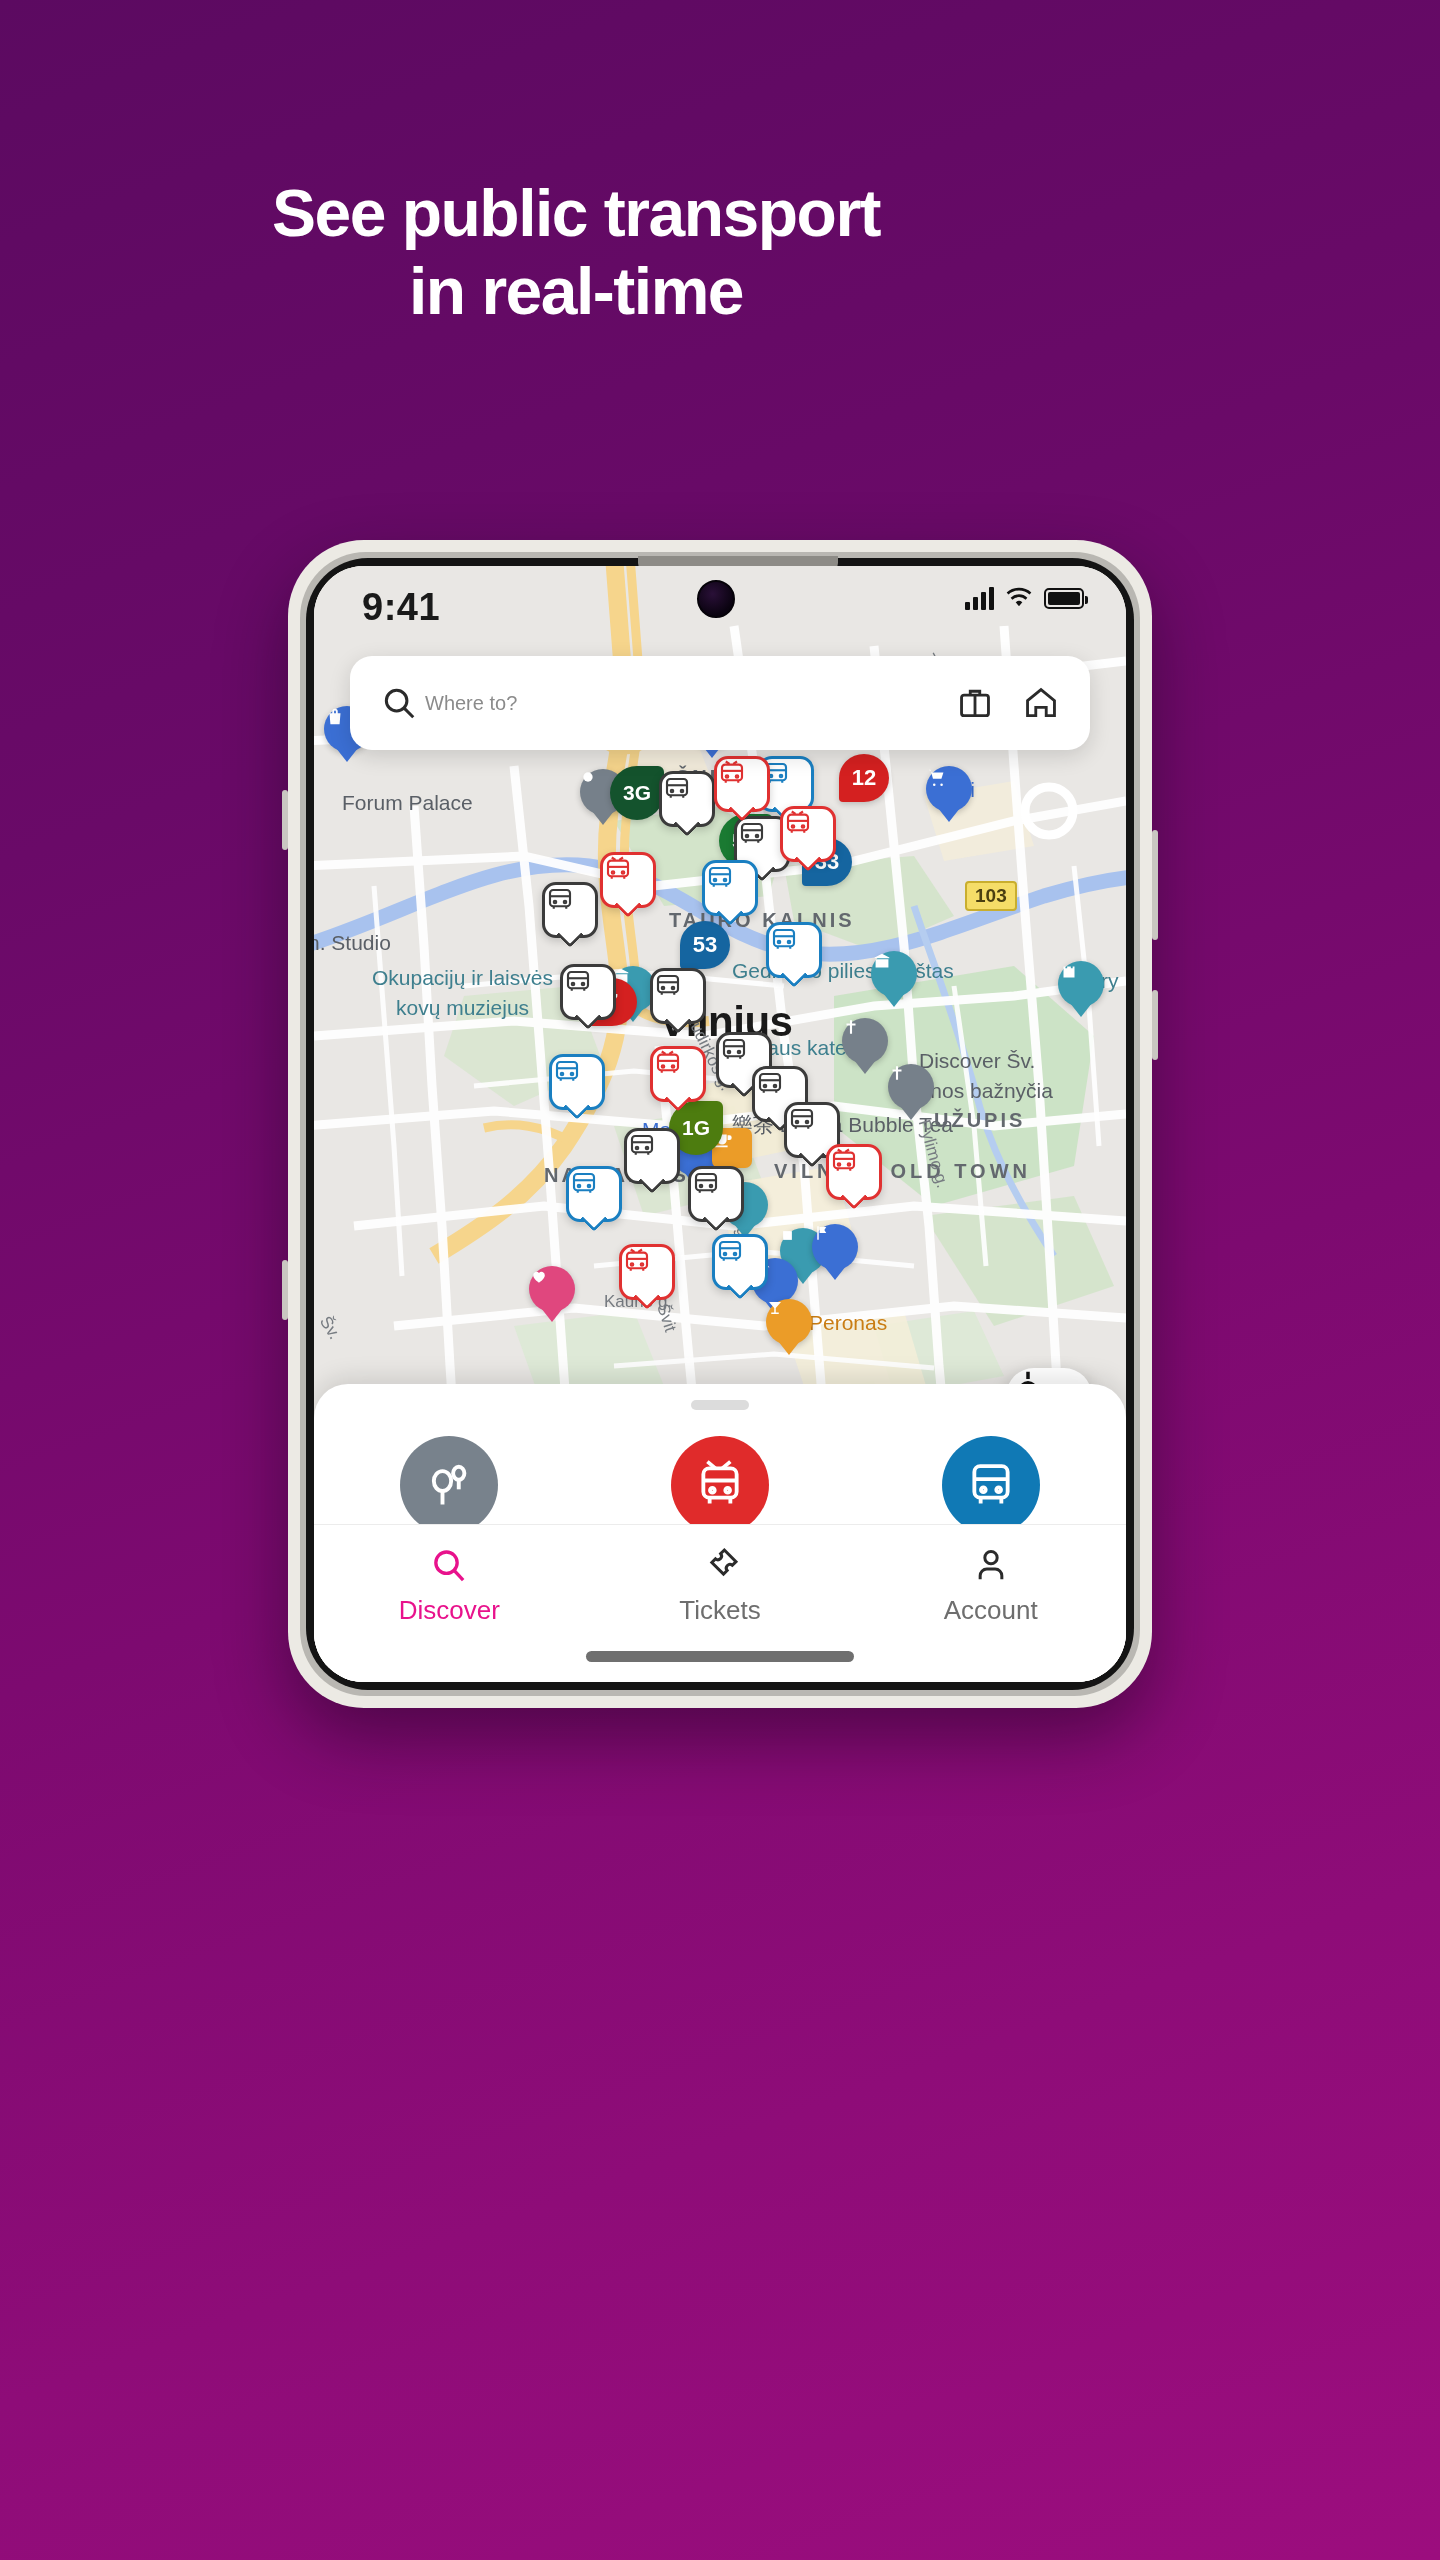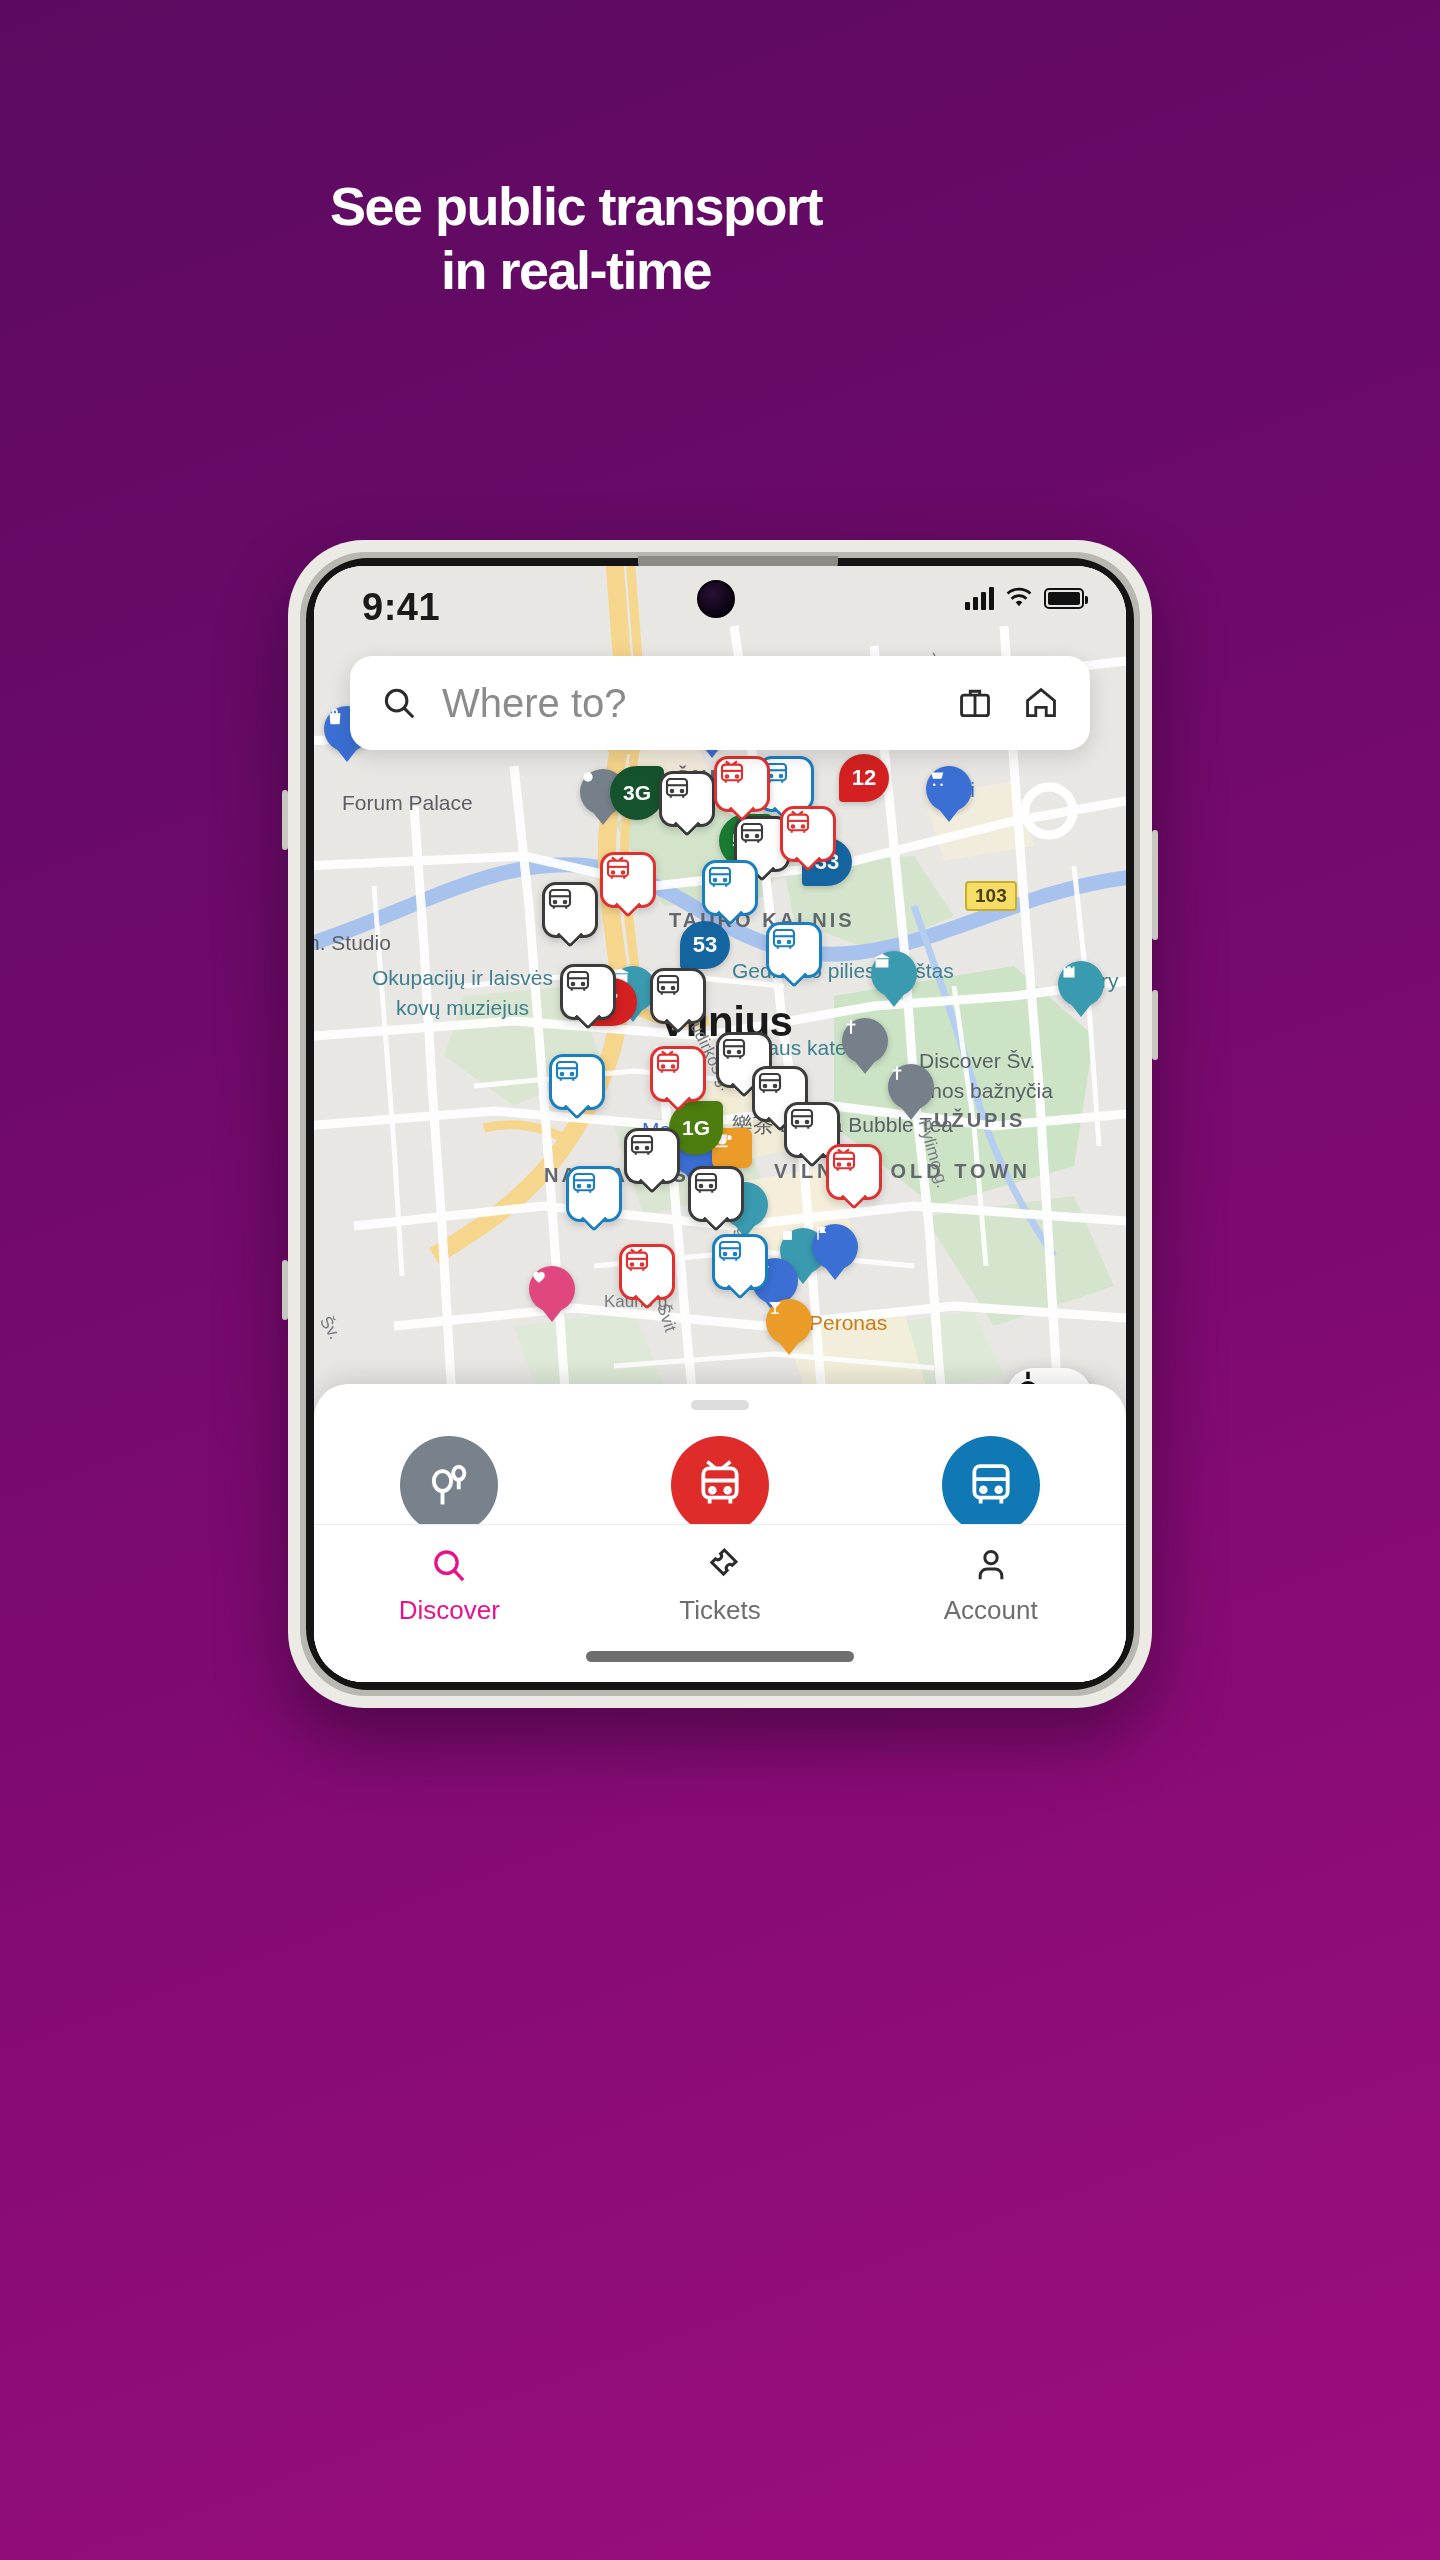--- a/index.html
+++ b/index.html
@@ -10,21 +10,21 @@
     overflow: hidden;
     position: relative;
   }
 
   
   .headline {
     position: absolute;
     top: 175px; left: 0; width: 1152px;
     text-align: center;
     color: #ffffff;
-    font-size: 54px;
+    font-size: 66px;
     font-weight: 700;
     line-height: 1.18;
     letter-spacing: -1.5px;
   }
   .headline .l2 { display: block; }
 
   
   .phone-wrap {
     position: absolute;
     left: 288px; top: 540px;
@@ -112,22 +112,22 @@
   
   .searchbar {
     position: absolute; left: 36px; top: 90px;
     width: 740px; height: 94px;
     background: #ffffff; border-radius: 22px;
     box-shadow: 0 6px 22px rgba(0,0,0,.14);
     display: flex; align-items: center; padding: 0 30px;
     z-index: 35;
   }
   .search-placeholder {
-    flex: 1; margin-left: 24px;
-    font-size: 40px; color: #8b8b8b;
+    flex: 1; margin-left: 7px;
+    font-size: 20px; color: #8b8b8b;
   }
   .sb-icons { display: flex; align-items: center; gap: 28px; }
 
   
   .locate-btn {
     position: absolute; right: 34px; bottom: 228px;
     width: 86px; height: 86px; background: #fff;
     border-radius: 28px;
     box-shadow: 0 5px 18px rgba(0,0,0,.2);
     display: flex; align-items: center; justify-content: center;

